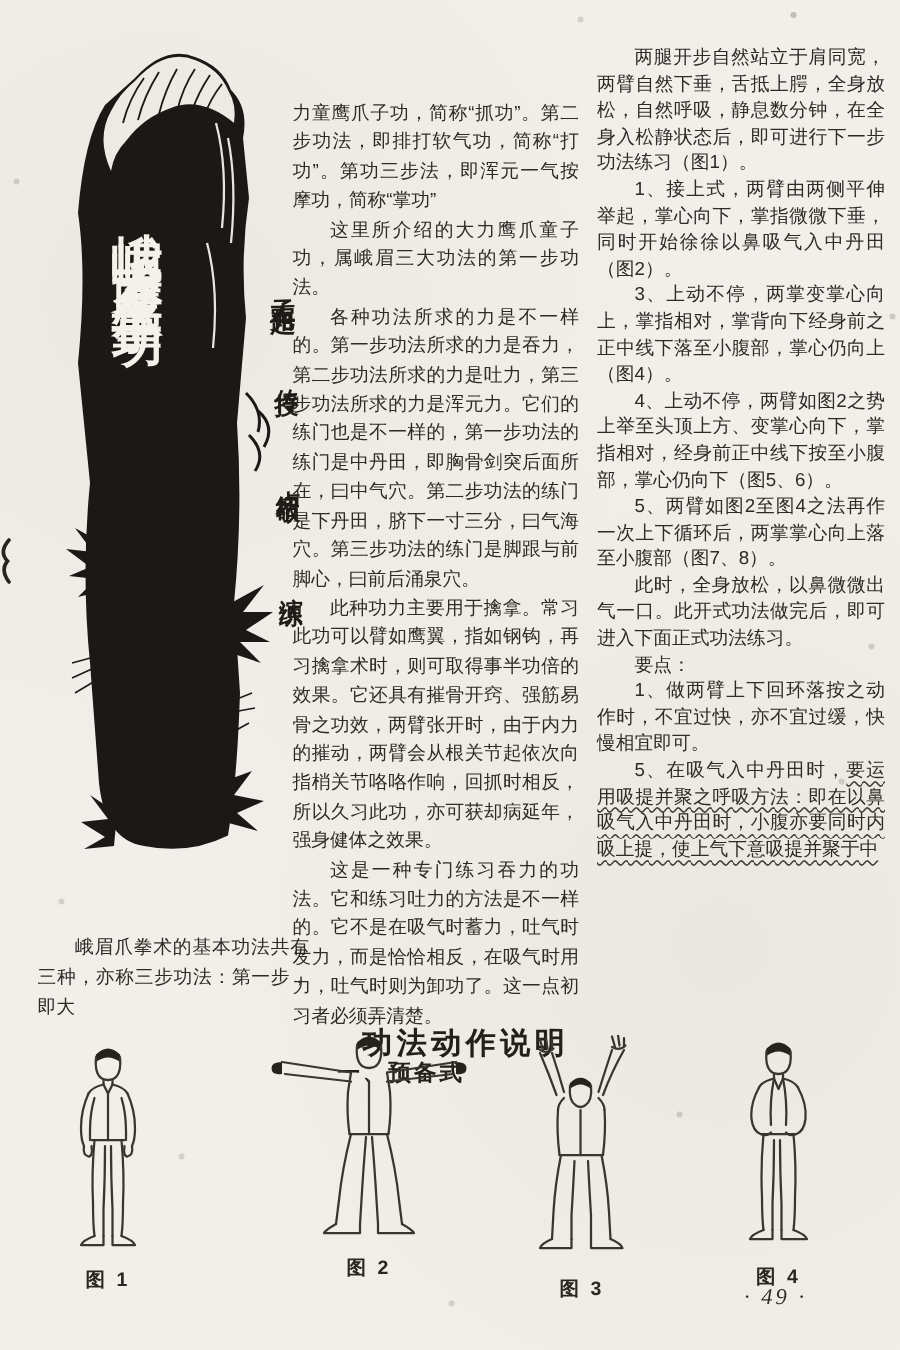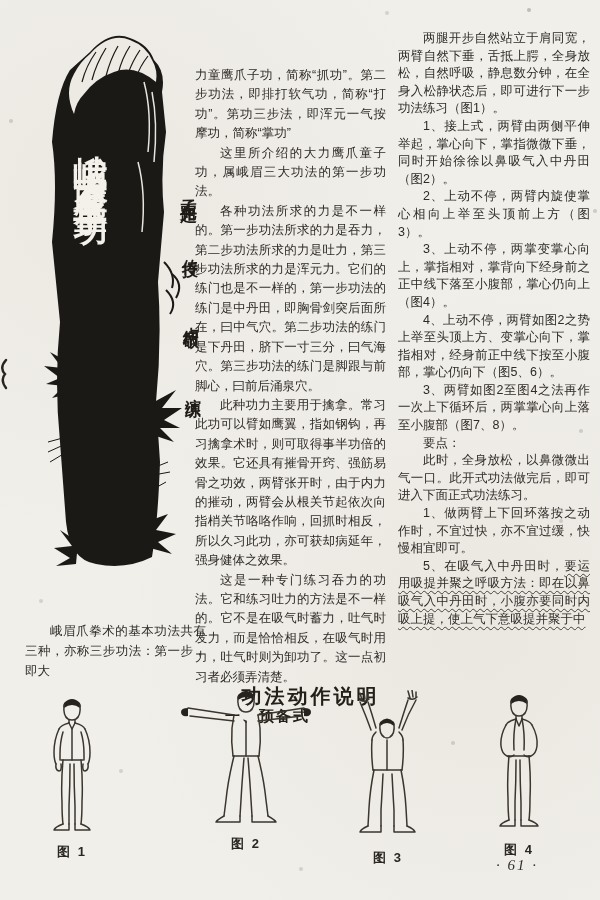--- a/index.html
+++ b/index.html
@@ -125,26 +125,25 @@
     <p>各种功法所求的力是不一样的。第一步功法所求的力是吞力，第二步功法所求的力是吐力，第三步功法所求的力是浑元力。它们的练门也是不一样的，第一步功法的练门是中丹田，即胸骨剑突后面所在，曰中气穴。第二步功法的练门是下丹田，脐下一寸三分，曰气海穴。第三步功法的练门是脚跟与前脚心，曰前后涌泉穴。</p>
     <p>此种功力主要用于擒拿。常习此功可以臂如鹰翼，指如钢钩，再习擒拿术时，则可取得事半功倍的效果。它还具有摧骨开窍、强筋易骨之功效，两臂张开时，由于内力的摧动，两臂会从根关节起依次向指梢关节咯咯作响，回抓时相反，所以久习此功，亦可获却病延年，强身健体之效果。</p>
     <p>这是一种专门练习吞力的功法。它和练习吐力的方法是不一样的。它不是在吸气时蓄力，吐气时发力，而是恰恰相反，在吸气时用力，吐气时则为卸功了。这一点初习者必须弄清楚。</p>
     <p class="section-heading">功法动作说明</p>
     <p class="sub-heading">一、预备式</p>
   </div>
 
   <div class="col col-right">
     <p>两腿开步自然站立于肩同宽，两臂自然下垂，舌抵上腭，全身放松，自然呼吸，静息数分钟，在全身入松静状态后，即可进行下一步功法练习（图1）。</p>
     <p>1、接上式，两臂由两侧平伸举起，掌心向下，掌指微微下垂，同时开始徐徐以鼻吸气入中丹田（图2）。</p>
-    <p>2、上动不停，两臂内旋使掌心相向上举至头顶前上方（图3）。</p>
     <p>3、上动不停，两掌变掌心向上，掌指相对，掌背向下经身前之正中线下落至小腹部，掌心仍向上（图4）。</p>
     <p>4、上动不停，两臂如图2之势上举至头顶上方、变掌心向下，掌指相对，经身前正中线下按至小腹部，掌心仍向下（图5、6）。</p>
-    <p>3、两臂如图2至图4之法再作一次上下循环后，两掌掌心向上落至小腹部（图7、8）。</p>
+    <p>5、两臂如图2至图4之法再作一次上下循环后，两掌掌心向上落至小腹部（图7、8）。</p>
+    <p>此时，全身放松，以鼻微微出气一口。此开式功法做完后，即可进入下面正式功法练习。</p>
     <p>要点：</p>
-    <p>此时，全身放松，以鼻微微出气一口。此开式功法做完后，即可进入下面正式功法练习。</p>
     <p>1、做两臂上下回环落按之动作时，不宜过快，亦不宜过缓，快慢相宜即可。</p>
     <p><span>5、在吸气入中丹田时，</span><span class="wavy">要运用吸提并聚之呼吸方法：即在以鼻吸气入中丹田时，小腹亦要同时内吸上提，使上气下意吸提并聚于中</span></p>
   </div>
 
   <div class="figure f1">
     <svg width="72" height="140" viewBox="0 0 72 140">
       <path class="dark" d="M28,7 Q36,-1 44,7 Q45,10 44,12 Q36,6 28,12 Q27,10 28,7 Z"></path>
       <g class="ink">
         <path d="M28,9 Q27,20 32,23 Q36,25 40,23 Q45,20 44,9"></path>
         <path d="M33,24 L33,27"></path>
@@ -250,21 +249,21 @@
           <path d="M36,68 Q36,90 35,110 L35,128"></path>
         <path d="M49,64 Q51,86 50,106 Q50,120 49,128"></path>
           <path d="M40,68 Q40,90 41,110 L41,128"></path>
         <path d="M29,128 Q21,131 20,134 L35,134 L35,128"></path>
         <path d="M49,128 Q57,131 58,134 L41,134 L41,128"></path>
       </g>
     </svg>
     <div class="cap">图 4</div>
   </div>
 
-  <div class="page-num">· 61 ·</div>
+  <div class="page-num">· 49 ·</div>
 
   <div class="smudge">
     <svg width="12" height="40" viewBox="0 0 12 40">
       <path d="M8,4 Q1,12 7,18 Q2,24 8,32" stroke="#27241f" stroke-width="2.4" fill="none" stroke-linecap="round"></path>
     </svg>
   </div>
 
 </div>
 
 </body></html>

